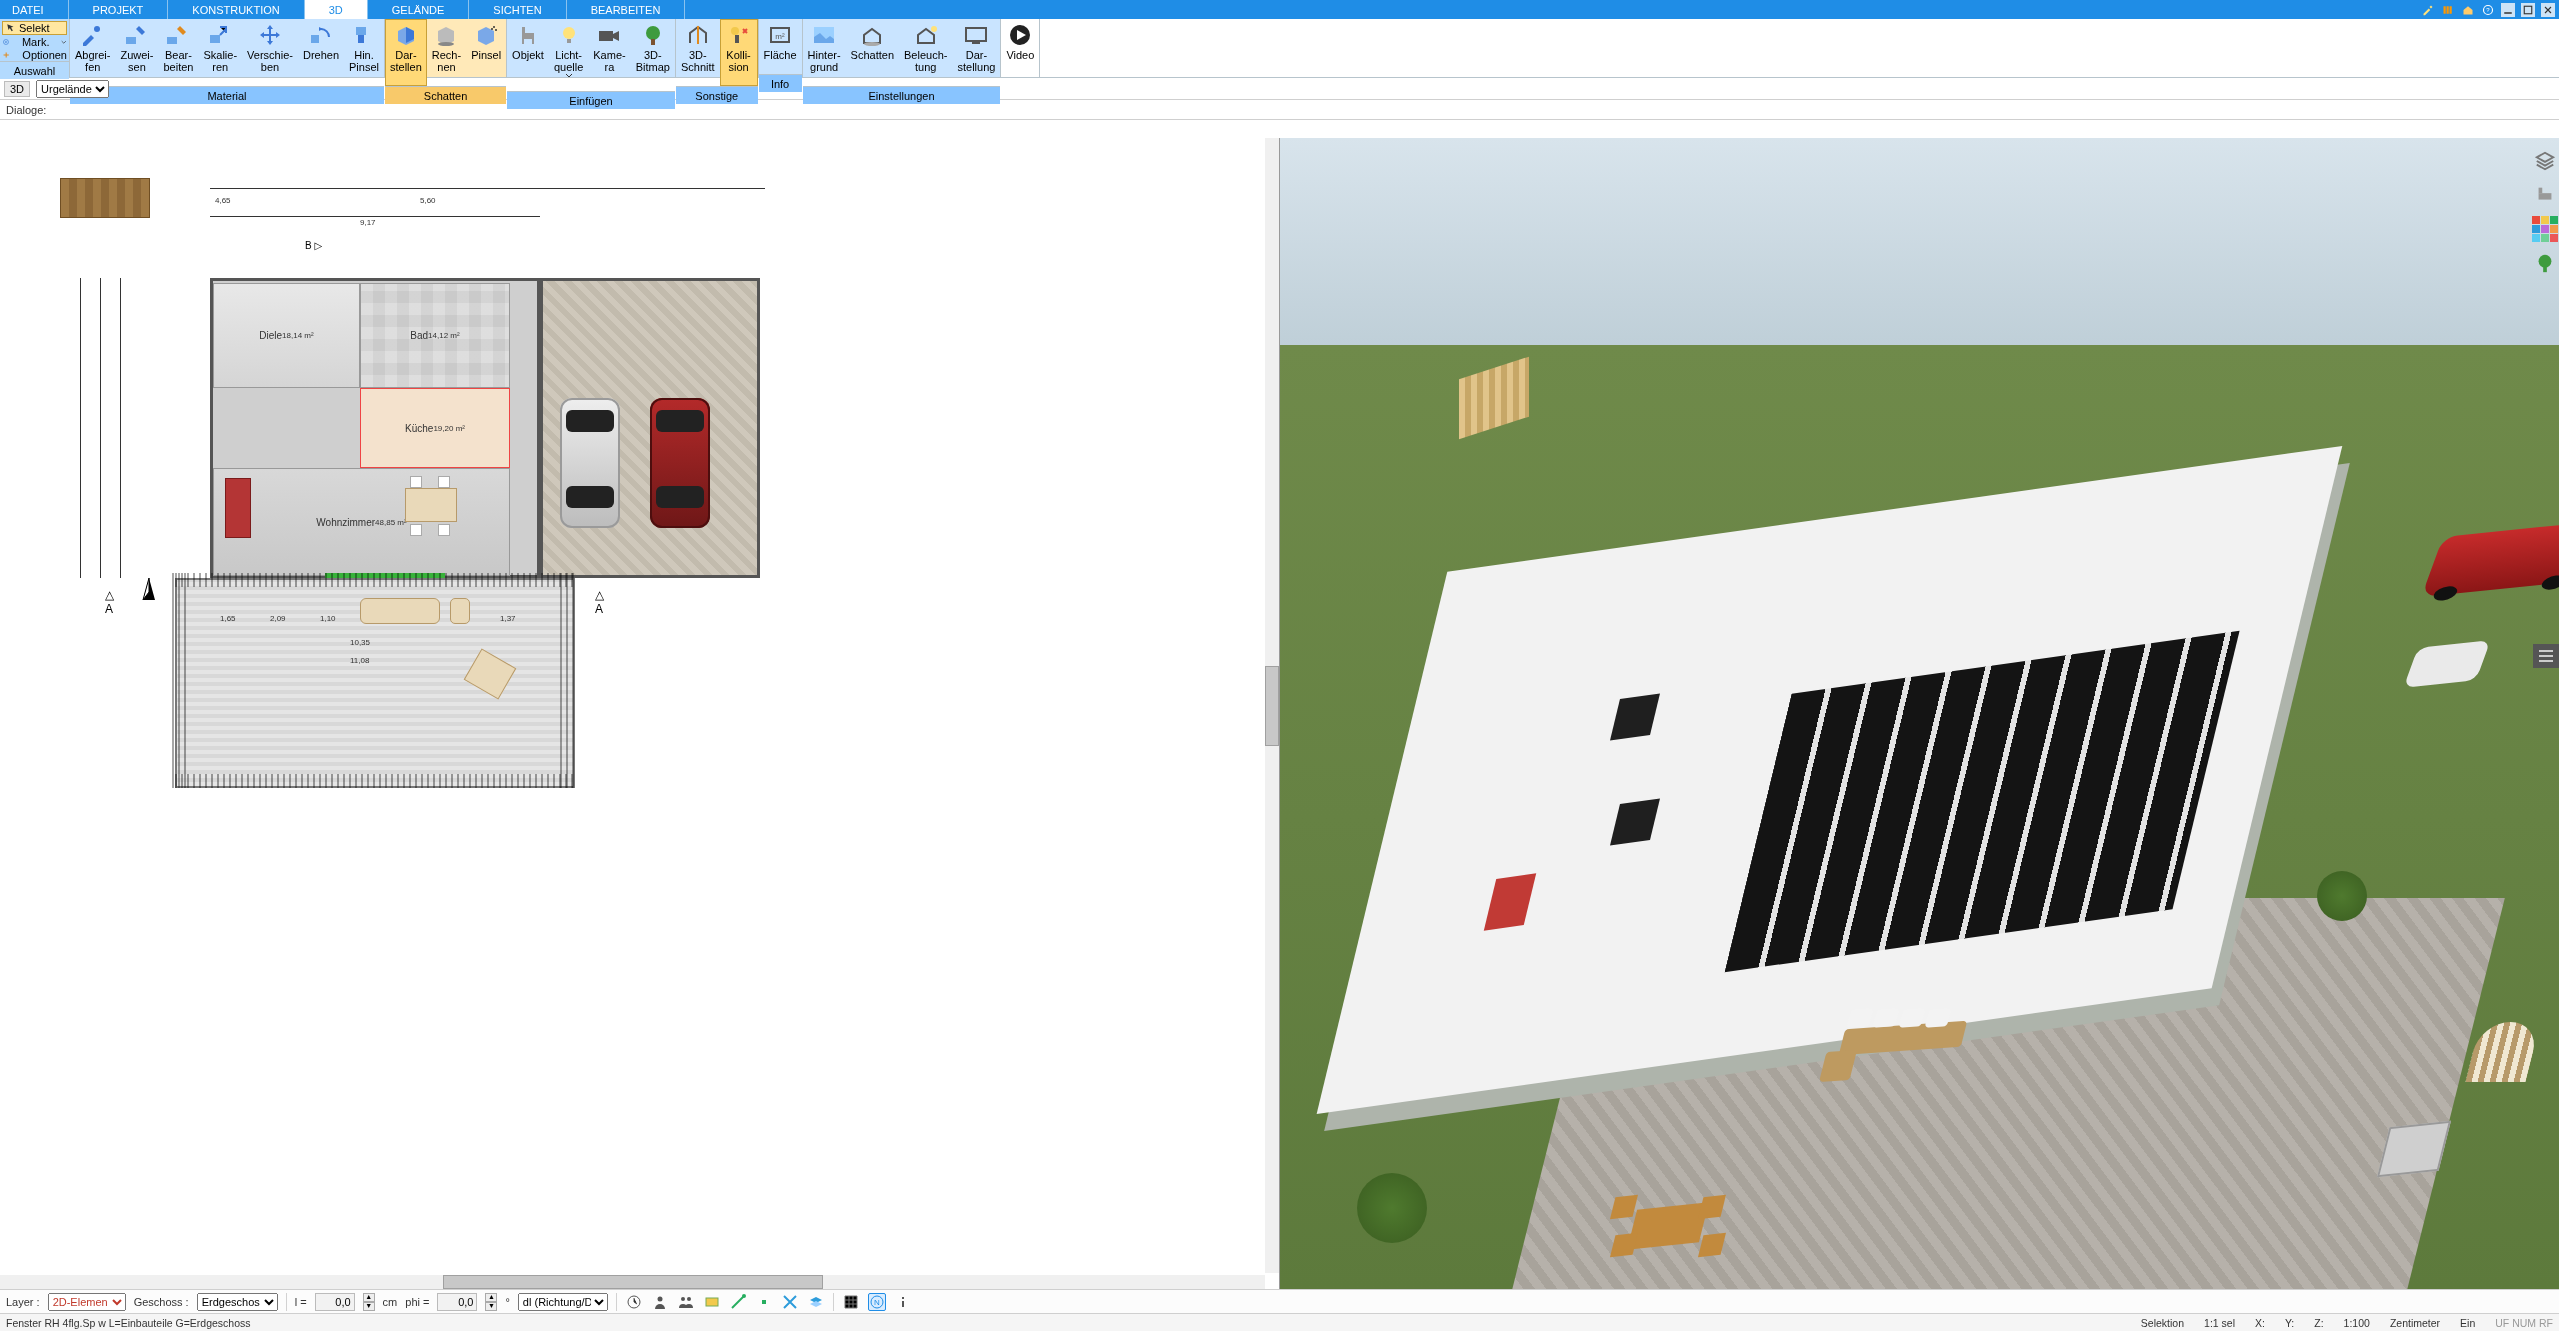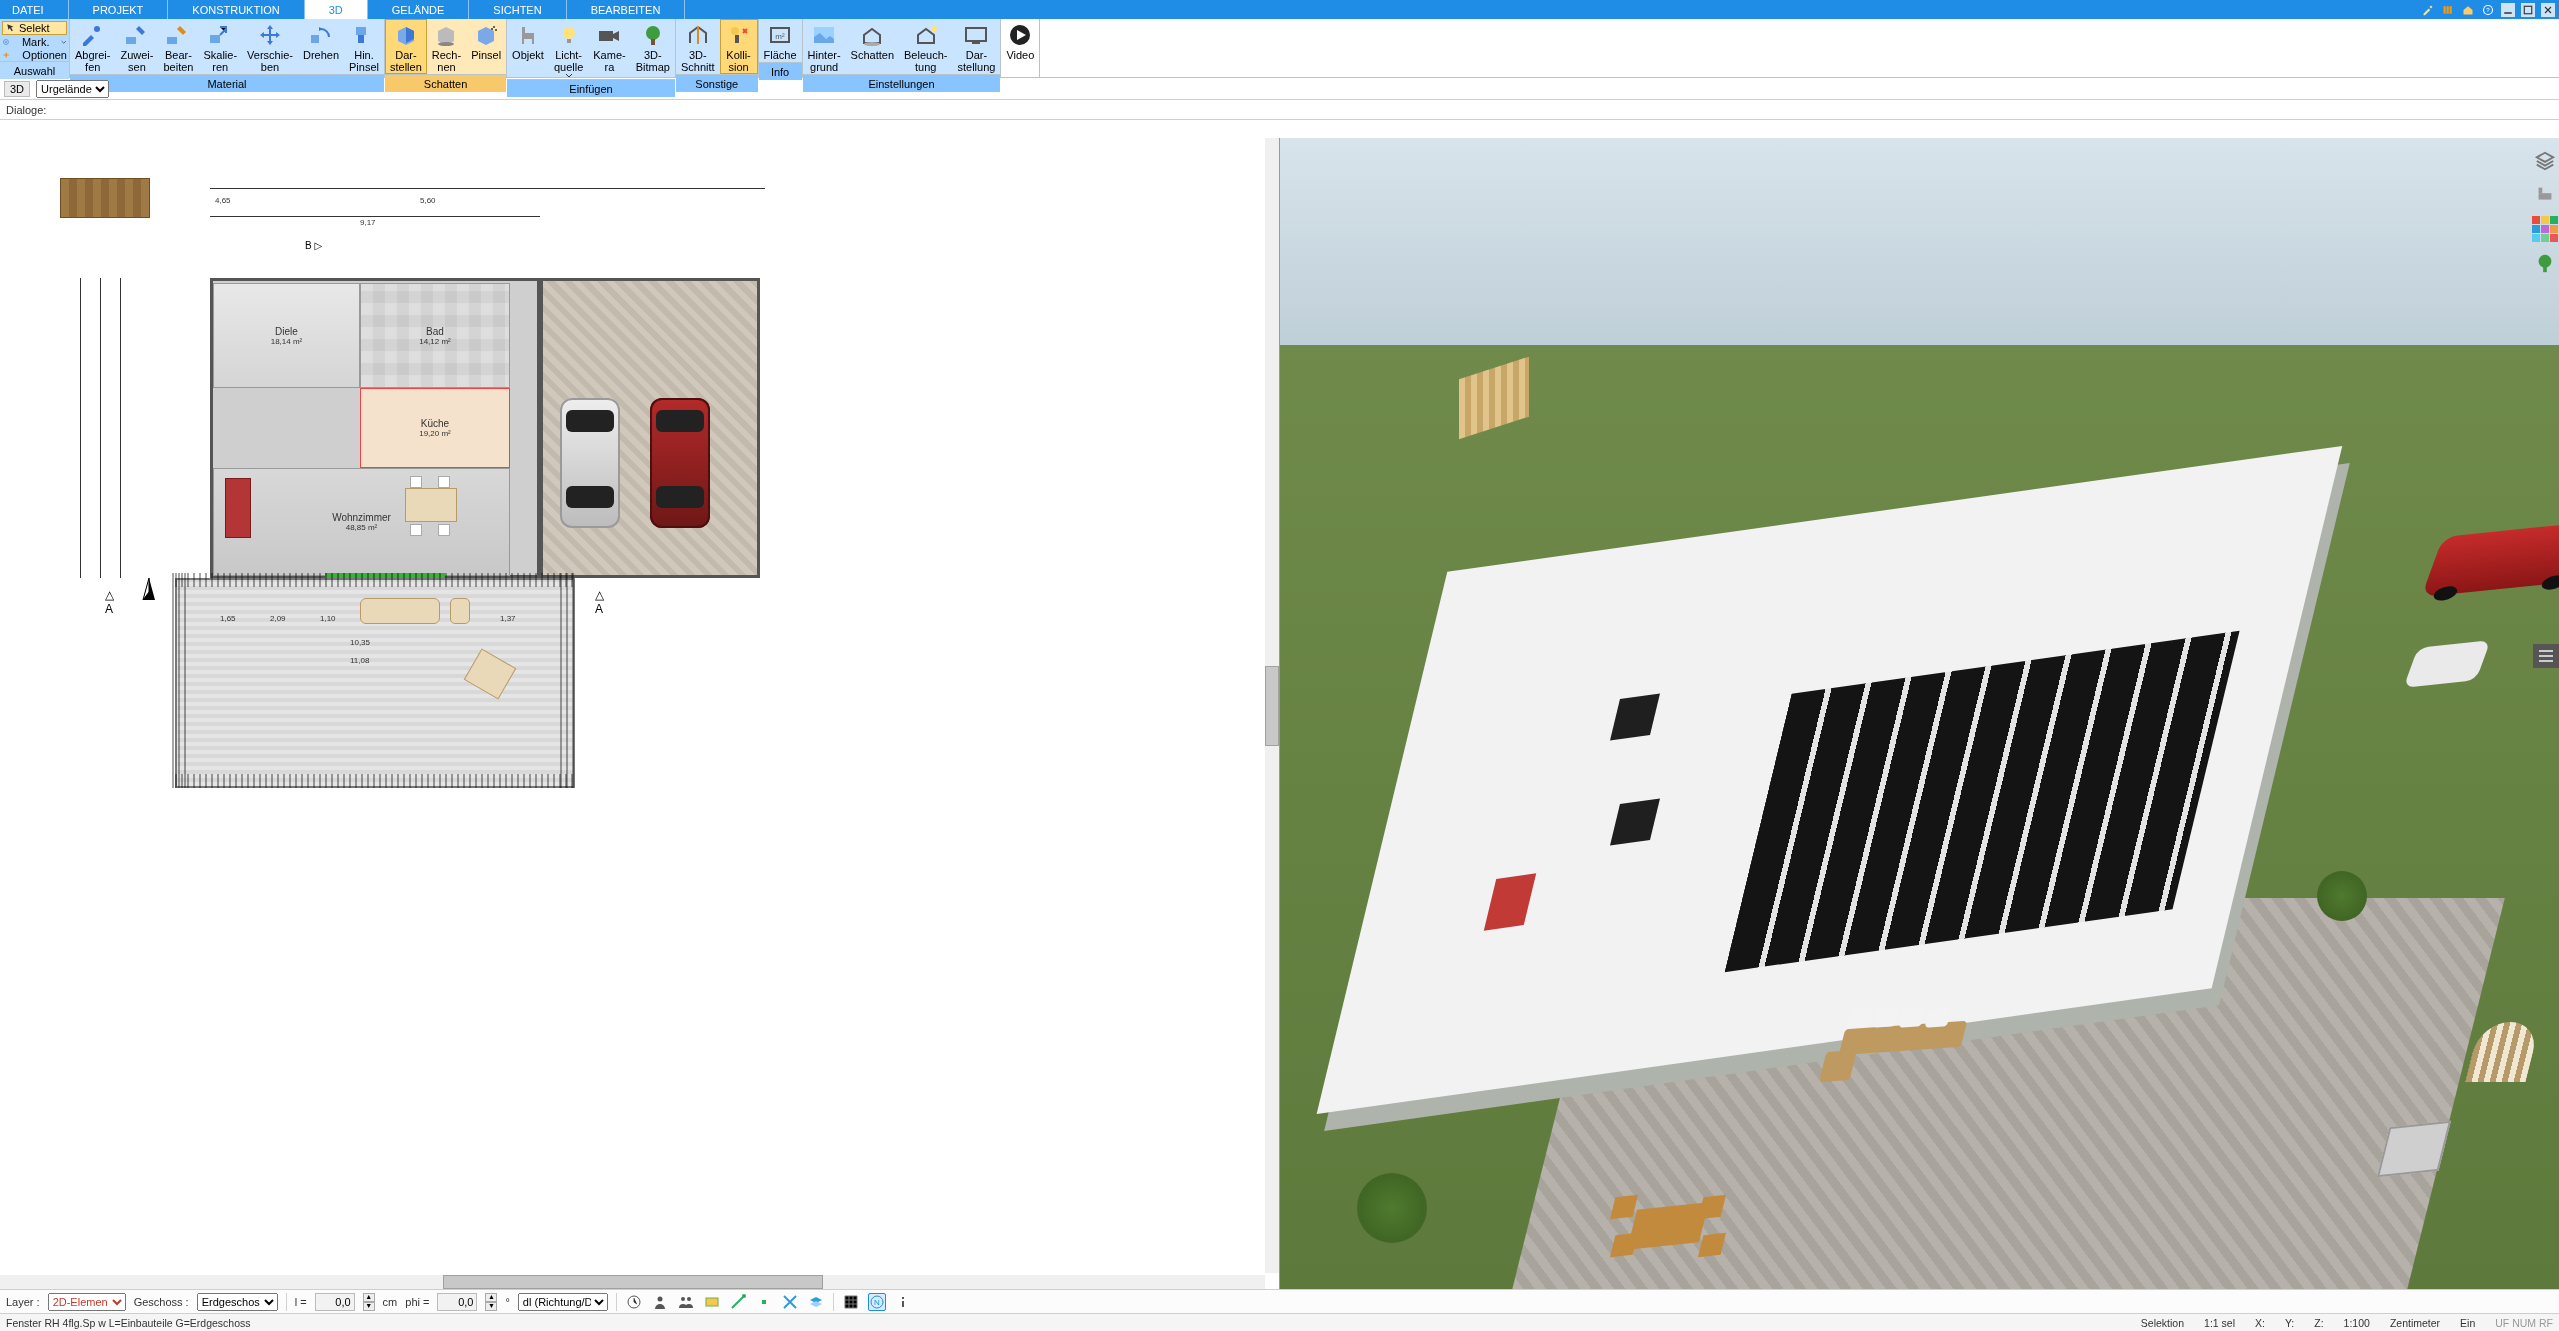--- a/index.html
+++ b/index.html
@@ -70,21 +70,21 @@
 .ribbon-group.other    { background: #c9e4ff; }
 .ribbon-group.info     { background: #c9e4ff; }
 .ribbon-group.settings { background: #c9e4ff; }
 .ribbon-group.white    { background: #fff; }
 .ribbon-group .btn-row { display: flex; flex: 1; }
 .ribbon-btn {
   display: flex;
   flex-direction: column;
   align-items: center;
   justify-content: flex-start;
-  padding: 3px 4px 0 4px;
+  padding: 3px 4px 12px 4px;
   min-width: 38px;
   border: 1px solid transparent;
   cursor: pointer;
 }
 .ribbon-btn.active { background: #ffd977; border-color: #c8a037; }
 .ribbon-btn .ico { width: 28px; height: 24px; display: flex; align-items: center; justify-content: center; }
 .ribbon-btn .lbl { text-align: center; line-height: 12px; margin-top: 2px; white-space: pre; }
 .ribbon-group-label { text-align: center; height: 18px; line-height: 18px; border-top: 1px solid #b7c4cc; }
 .ribbon-group.material .ribbon-group-label,
 .ribbon-group.insert .ribbon-group-label,
@@ -118,21 +118,21 @@
 .fp .terrace { position: absolute; left: 115px; top: 400px; width: 400px; height: 210px;
   background: repeating-linear-gradient(0deg,#e5e5e5 0 4px,#d8d8d8 4px 8px); border: 2px solid #777; }
 .fp .hedge { position: absolute; background:
   repeating-linear-gradient(90deg,#000 0 2px,#fff 2px 6px),
   repeating-linear-gradient(0deg,#000 0 2px,#fff 2px 6px);
   mix-blend-mode: multiply; opacity: .35; }
 .fp .hedge.top    { left: 115px; top: 395px; width: 400px; height: 14px; }
 .fp .hedge.left   { left: 112px; top: 395px; width: 14px; height: 215px; }
 .fp .hedge.right  { left: 500px; top: 395px; width: 14px; height: 215px; }
 .fp .hedge.bottom { left: 115px; top: 596px; width: 400px; height: 14px; }
-.fp .room { position: absolute; display: flex; flex-direction: column; align-items: center; justify-content: center; font-size: 10px; color: #333; }
+.fp .room { position: absolute; display: flex; align-items: center; justify-content: center; font-size: 10px; color: #333; }
 .fp .room .name { font-weight: 400; }
 .fp .room .area { font-size: 8px; }
 .fp .bad   { left: 300px; top: 105px; width: 150px; height: 105px; background: repeating-linear-gradient(0deg,#eee 0 12px,#e3e3e3 12px 24px),repeating-linear-gradient(90deg,#eee 0 12px,#e3e3e3 12px 24px); background-blend-mode: multiply; border: 1px solid #999; }
 .fp .diele { left: 153px; top: 105px; width: 147px; height: 105px; background: linear-gradient(180deg,#e8e8e8,#d5d5d5); border: 1px solid #999; }
 .fp .kueche{ left: 300px; top: 210px; width: 150px; height: 80px; background: #f4e2cd; border: 1px solid #ef4444; }
 .fp .wohn  { left: 153px; top: 290px; width: 297px; height: 108px; background: linear-gradient(180deg,#d8d8d8,#c8c8c8); border: 1px solid #999; }
 .fp .car1, .fp .car2 { position: absolute; width: 60px; height: 130px; border-radius: 12px; }
 .fp .car1 { left: 500px; top: 220px; background: linear-gradient(#eee,#bcbcbc); box-shadow: inset 0 0 0 2px #9a9a9a; }
 .fp .car1::before, .fp .car1::after,
 .fp .car2::before, .fp .car2::after { content: ""; position: absolute; left: 6px; right: 6px; height: 22px; background: #222; border-radius: 6px; }

